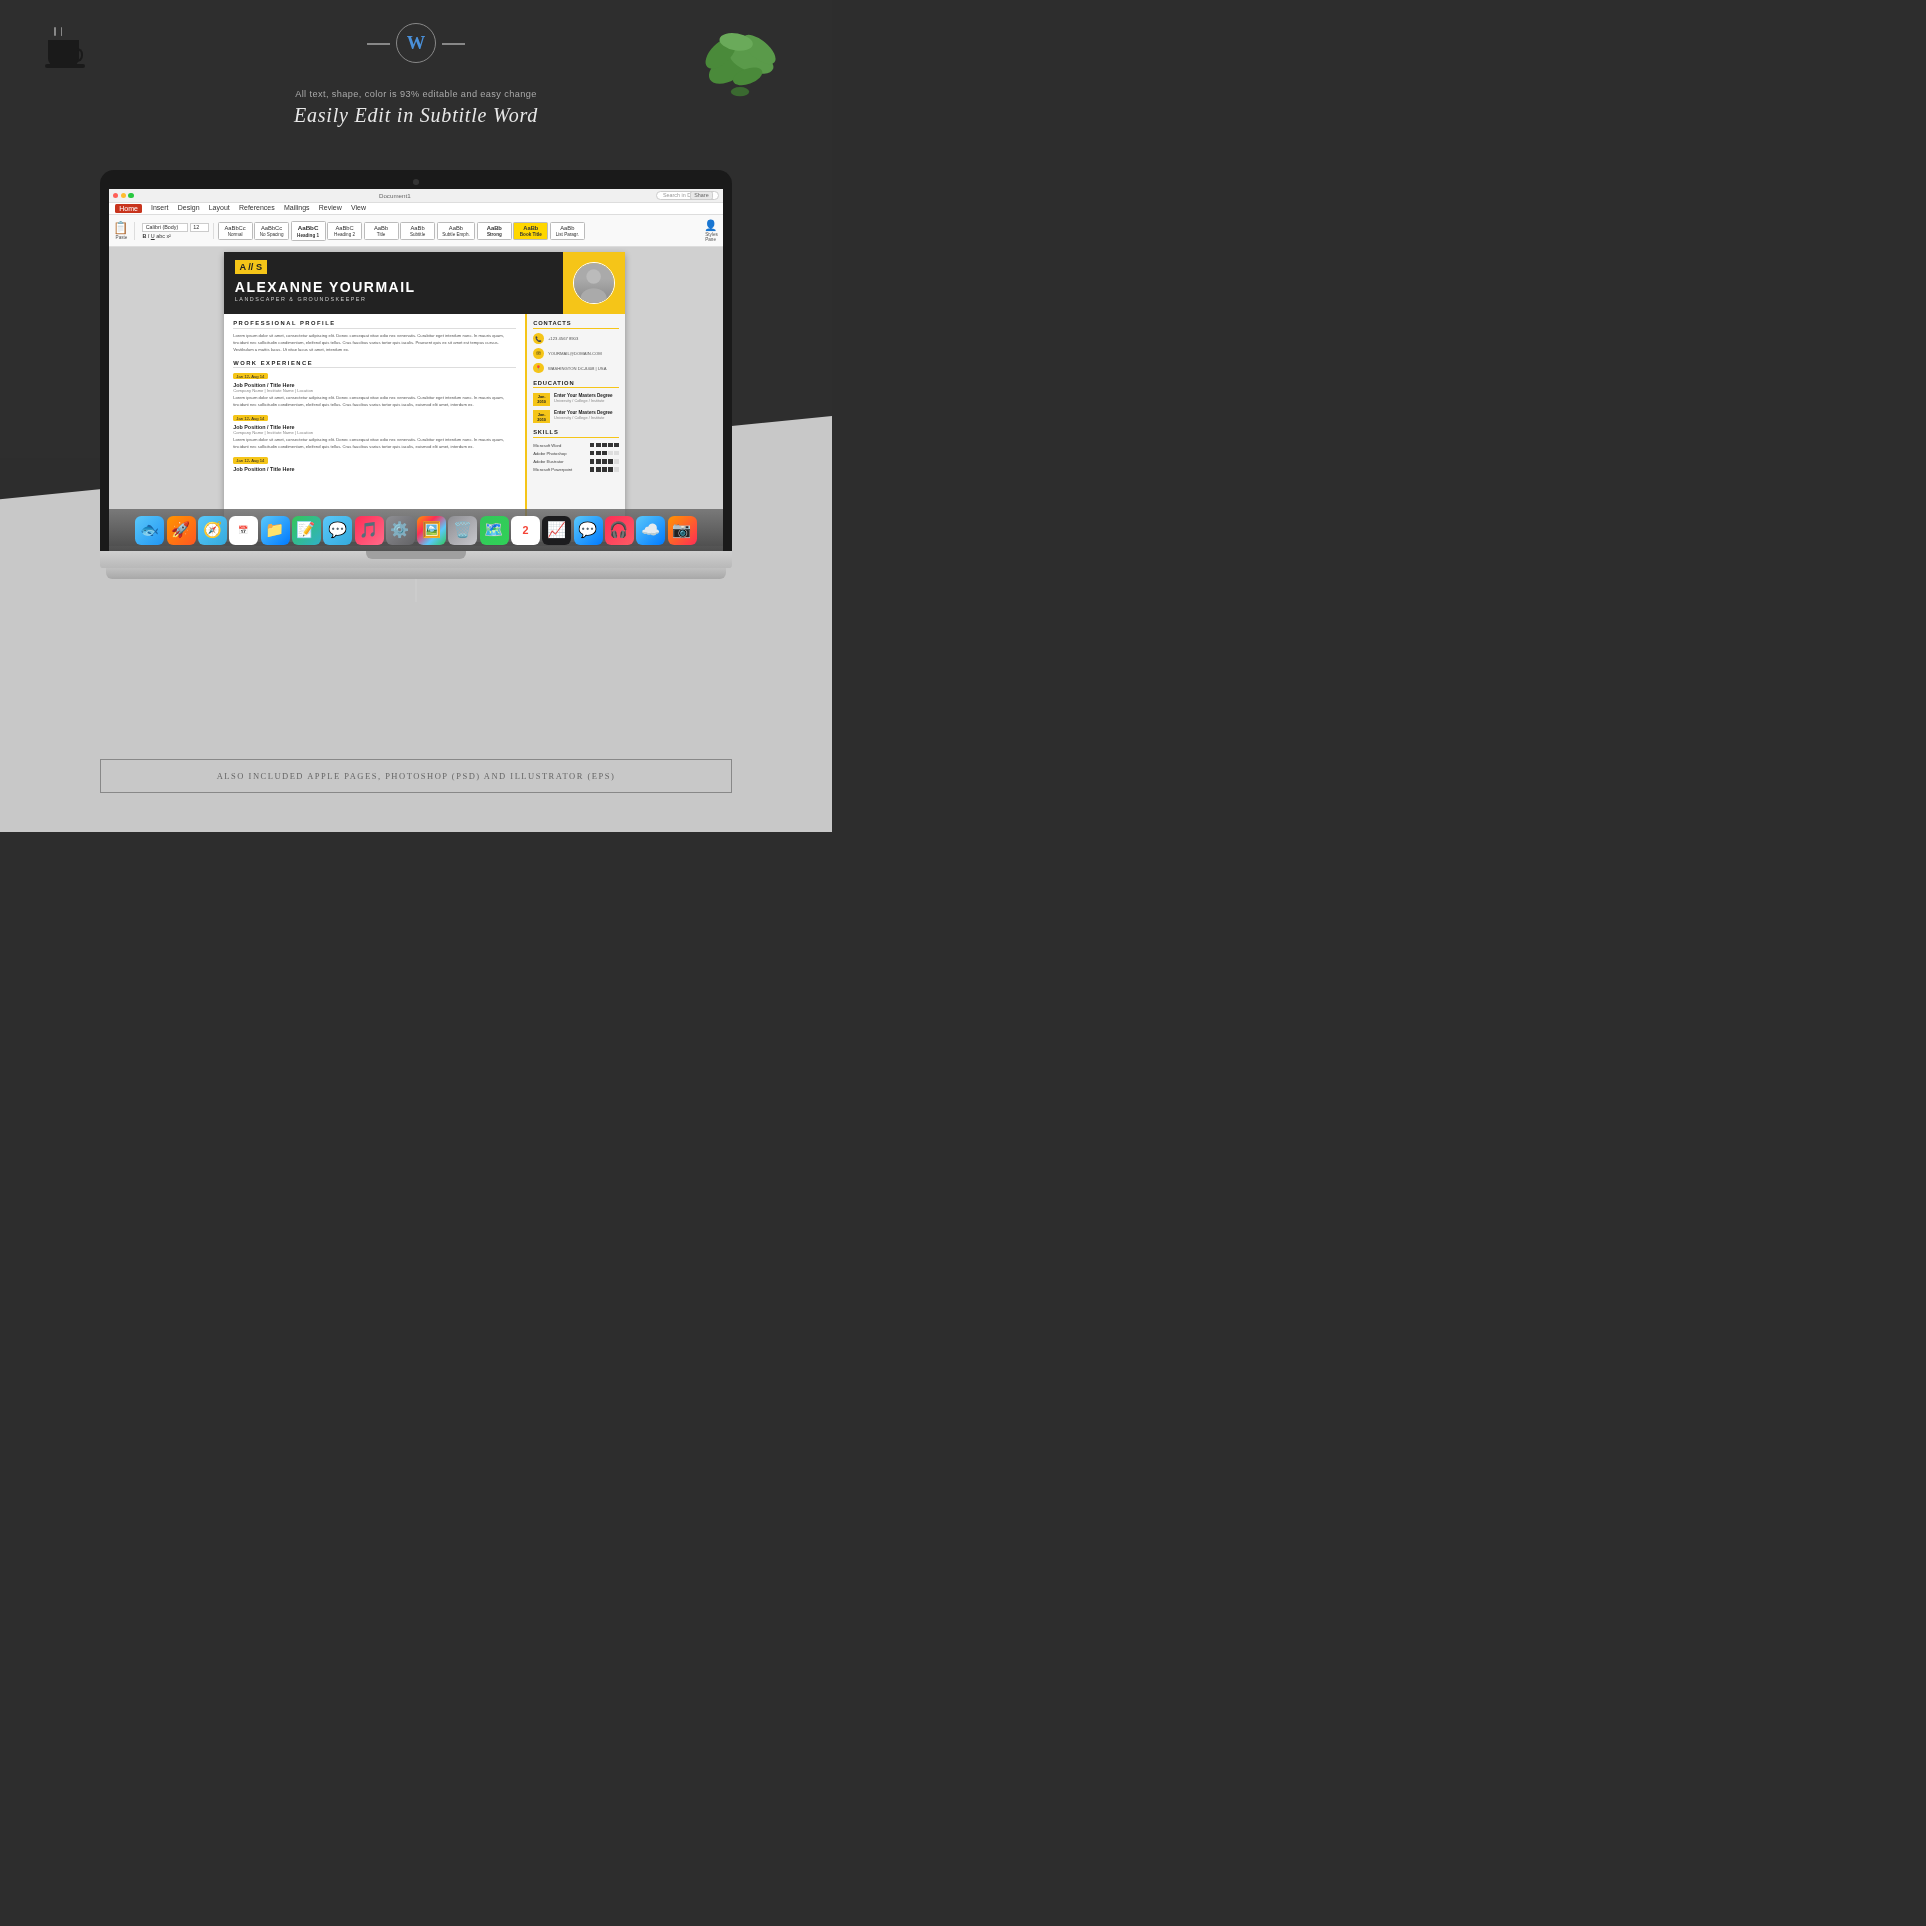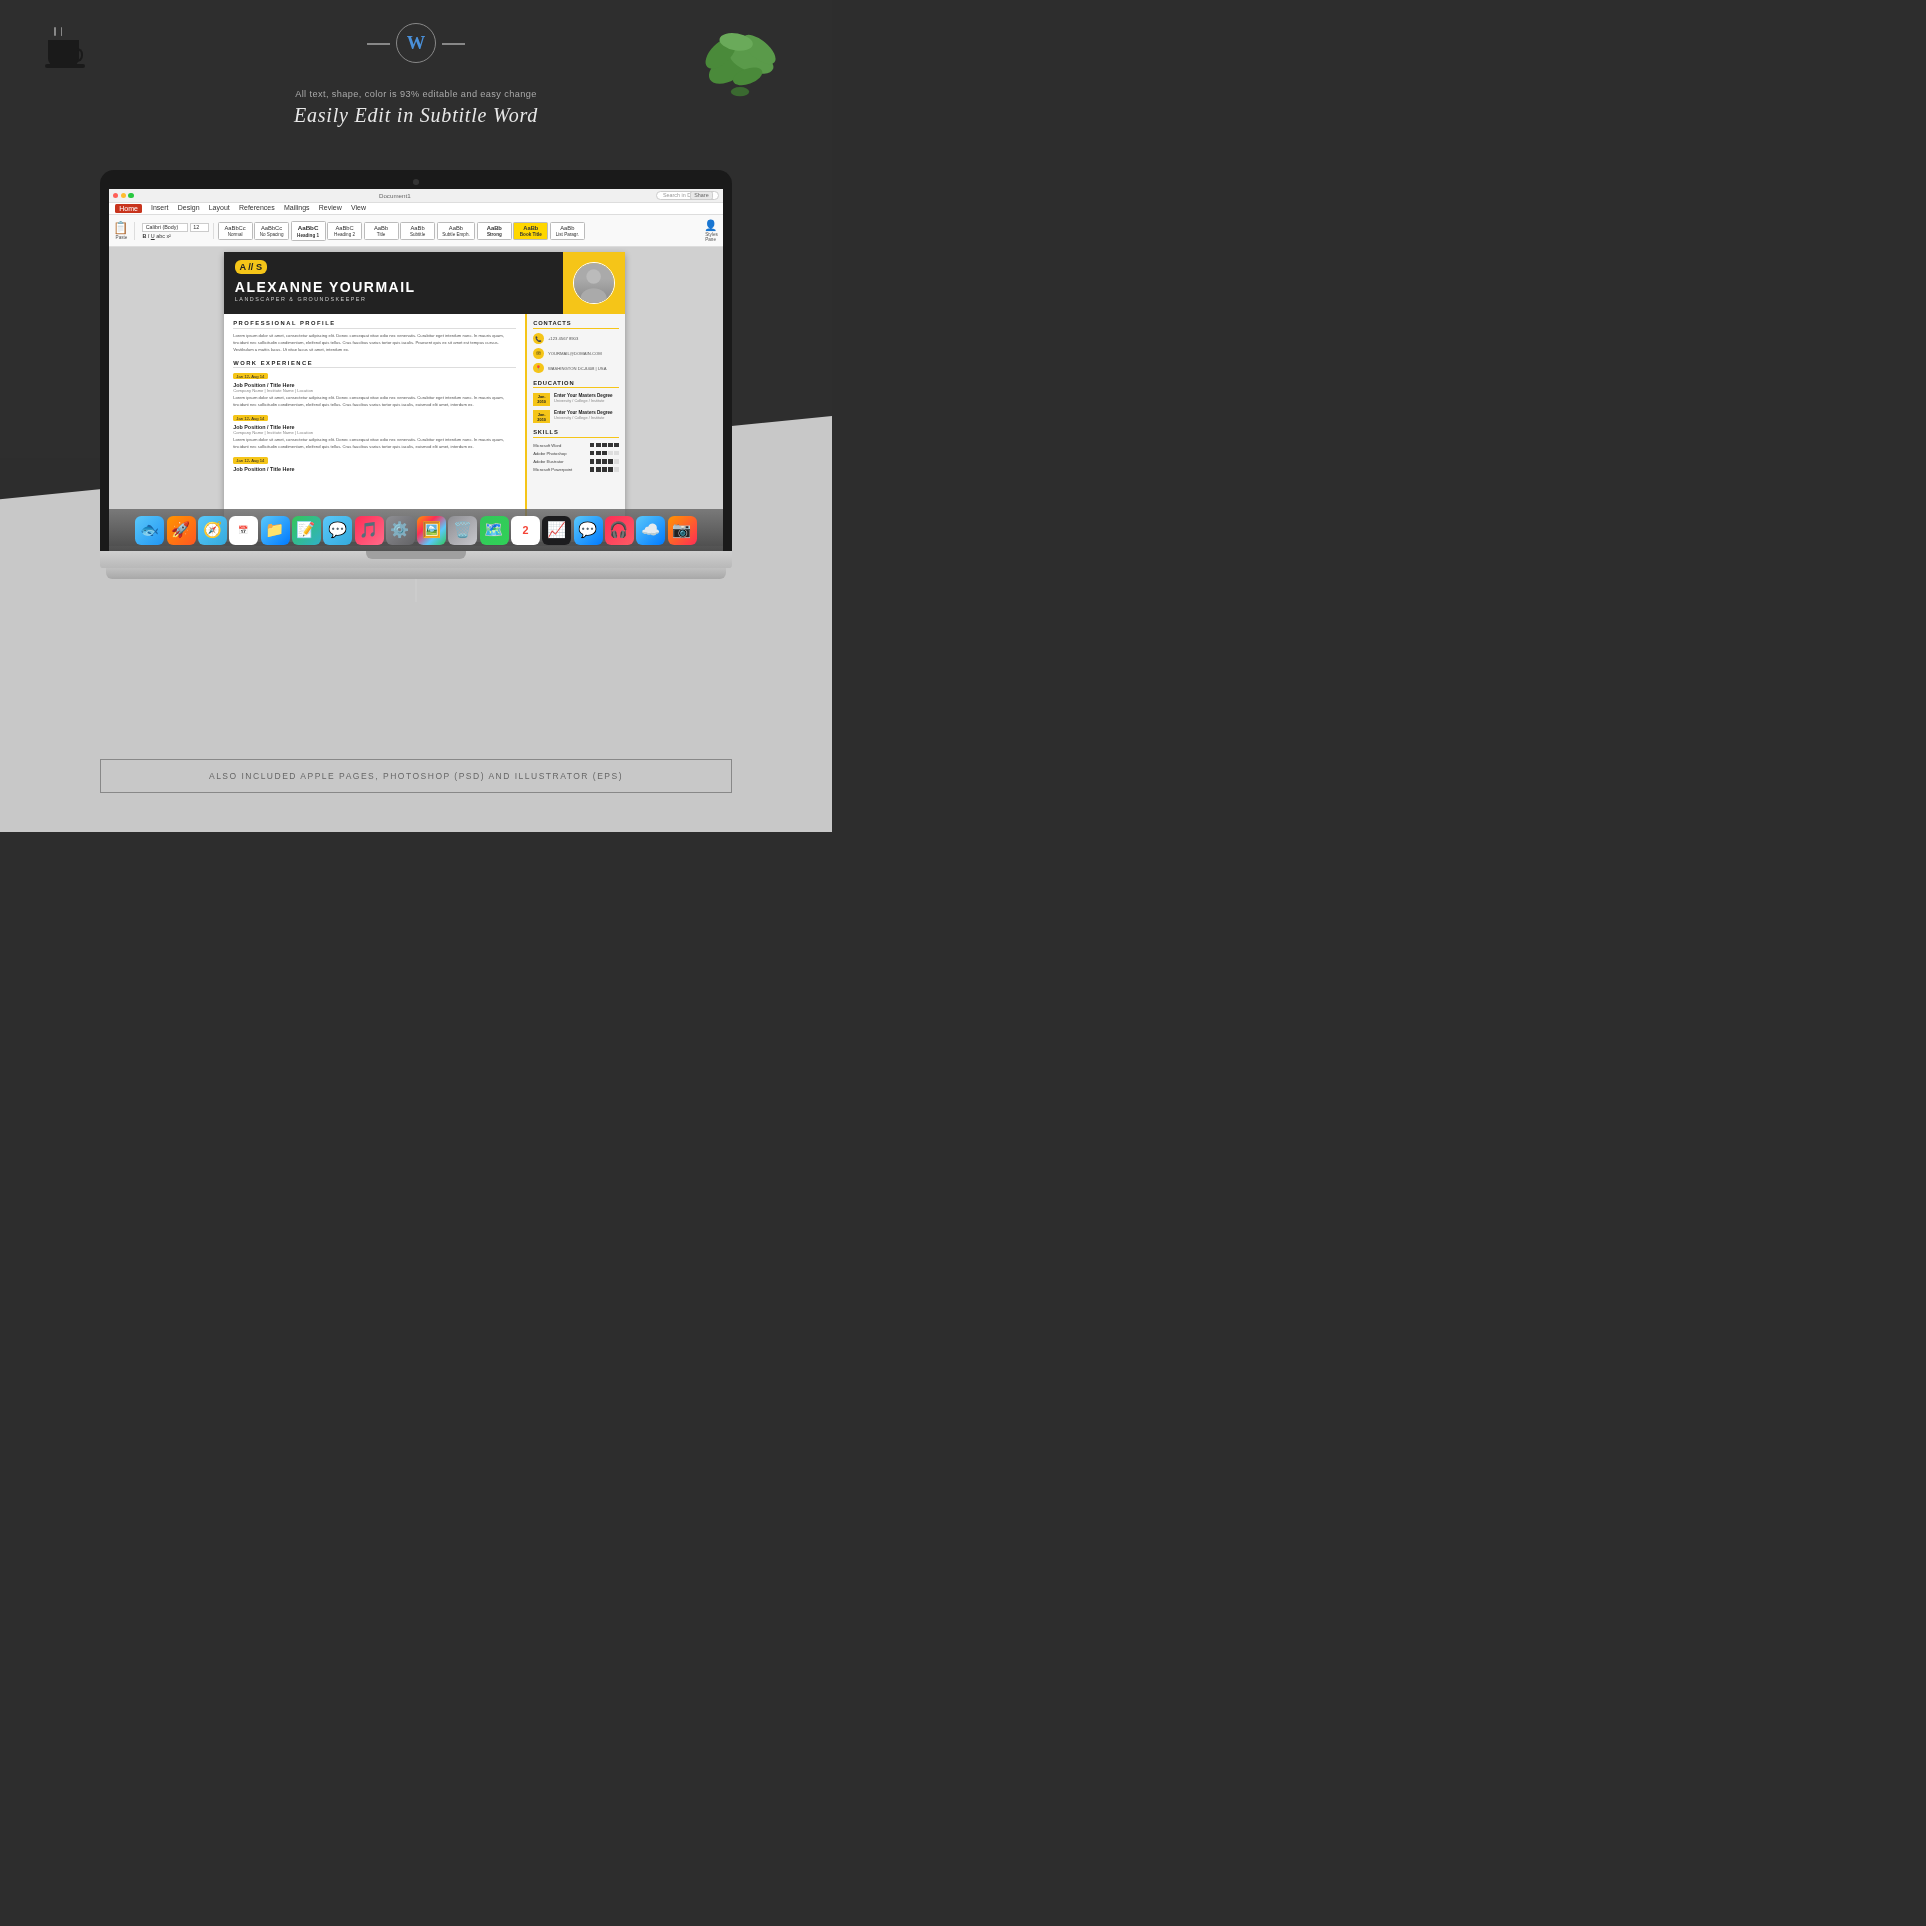--- a/index.html
+++ b/index.html
@@ -314,21 +314,20 @@
     }
 
     .resume-monogram {
       background: #f5c518;
       color: #222;
       font-weight: bold;
       font-size: 9.2px;
       padding: 2.3px 4.6px;
       display: inline-block;
       margin-bottom: 4.6px;
-      border-radius: 6px;
     }
 
     .resume-name {
       font-size: 14px;
       font-weight: bold;
       letter-spacing: 1.5px;
       color: white;
     }
 
     .resume-title {
@@ -571,20 +570,21 @@
       border: 1.5px solid #888;
       padding: 10.8px 18.5px;
       text-align: center;
     }
 
     .bottom-banner-text {
       color: #666;
       font-size: 8.5px;
       letter-spacing: 1.5px;
       font-weight: normal;
+      font-family: Liberation Serif, serif;
     }
 
     .toolbar-window-controls {
       display: flex;
       gap: 2.3px;
       padding: 1.5px 3.9px;
       border-bottom: 0.8px solid #ddd;
       background: #f0f0f0;
       align-items: center;
       position: relative;

